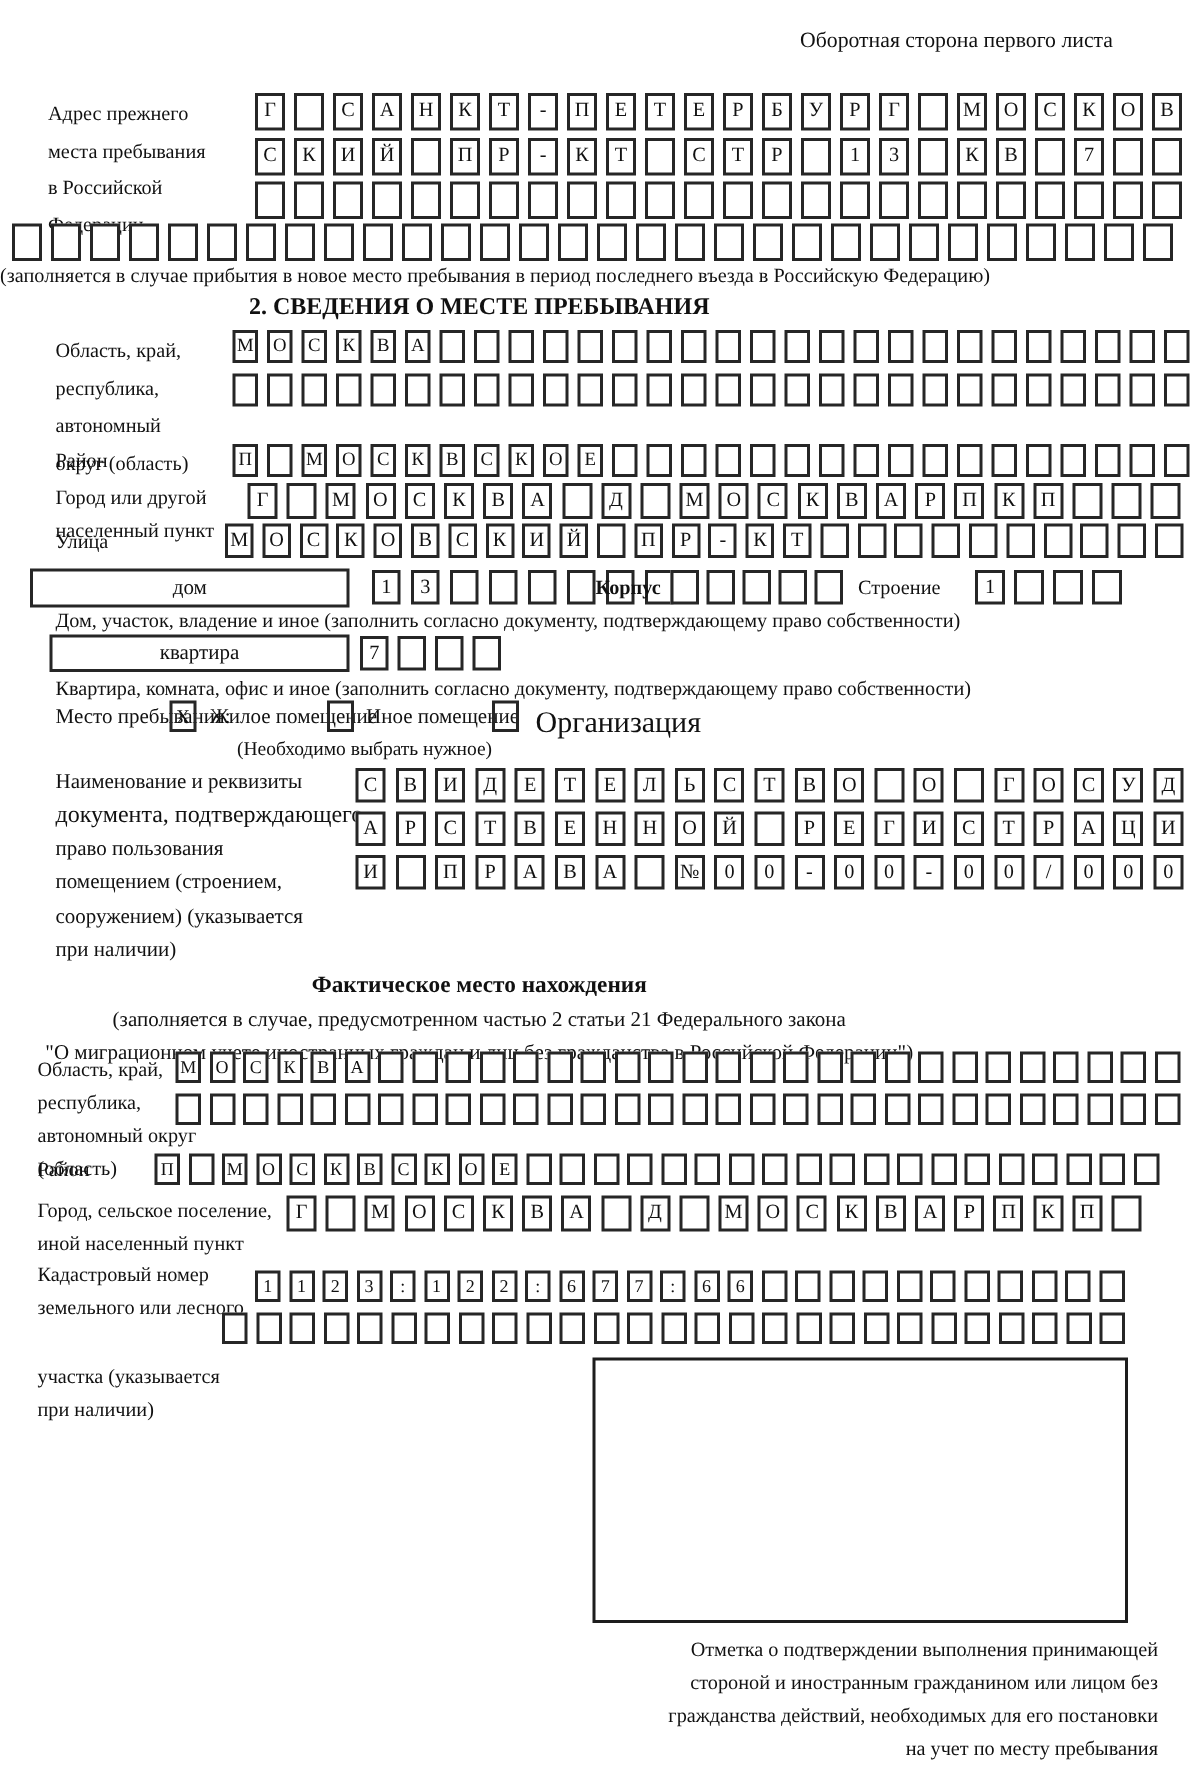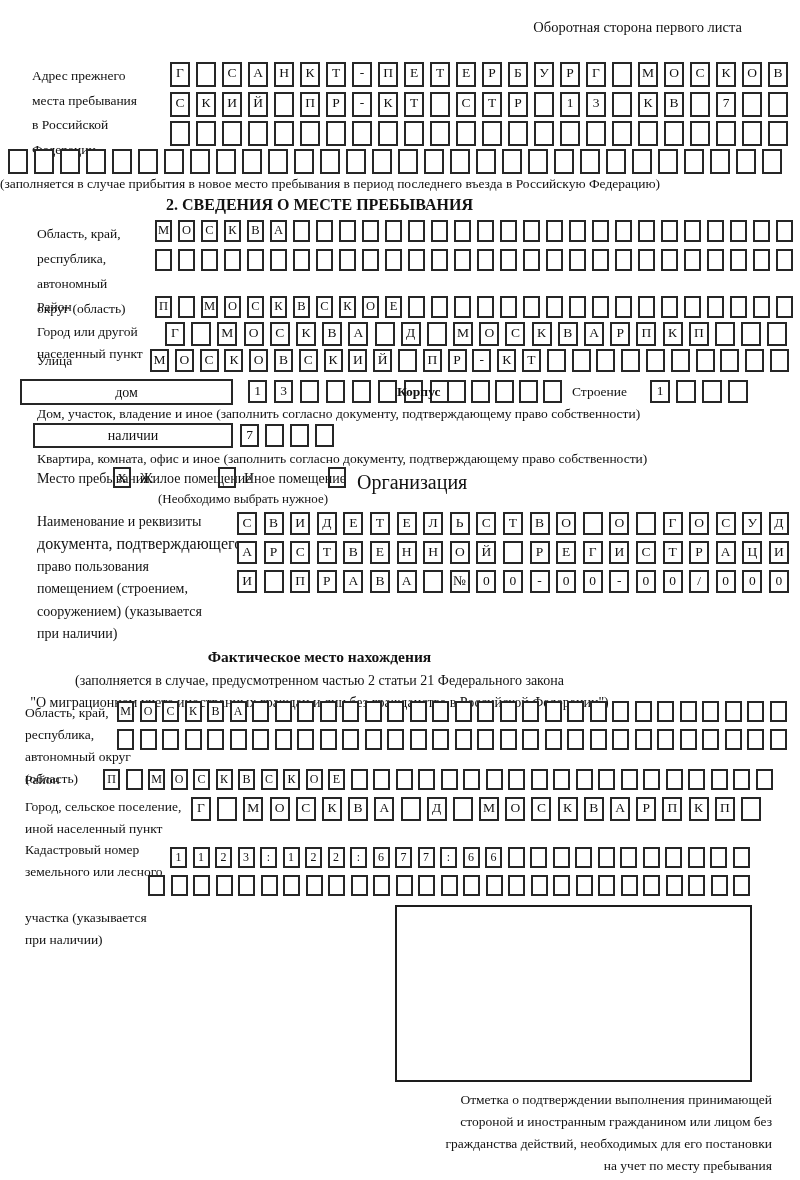--- a/index.html
+++ b/index.html
@@ -339,21 +339,21 @@
     </div>
   <div class="abs lbl" style="left:572px;top:385px;">Строение</div>
   <div class="cellrow r-str" style="left:650px;top:380px;">
       <span class="cell">1</span>
       <span class="cell"></span>
       <span class="cell"></span>
       <span class="cell"></span>
     </div>
   <div class="abs cap" style="left:37px;top:407px;">Дом, участок, владение и иное (заполнить согласно документу, подтверждающему право собственности)</div>
 
-  <div class="namebox" style="left:33px;top:423px;width:200px;height:25px;line-height:22px;">наличии</div>
+  <div class="namebox" style="left:33px;top:423px;width:200px;height:25px;line-height:22px;">квартира</div>
   <div class="cellrow r-kv" style="left:240px;top:424px;">
       <span class="cell">7</span>
       <span class="cell"></span>
       <span class="cell"></span>
       <span class="cell"></span>
     </div>
   <div class="abs cap" style="left:37px;top:452px;">Квартира, комната, офис и иное (заполнить согласно документу, подтверждающему право собственности)</div>
 
   <div class="abs lbl" style="left:37px;top:472px;font-size:14px;">Место пребывания:</div>
   <div class="cbx" style="left:113px;top:467px;">X</div>

